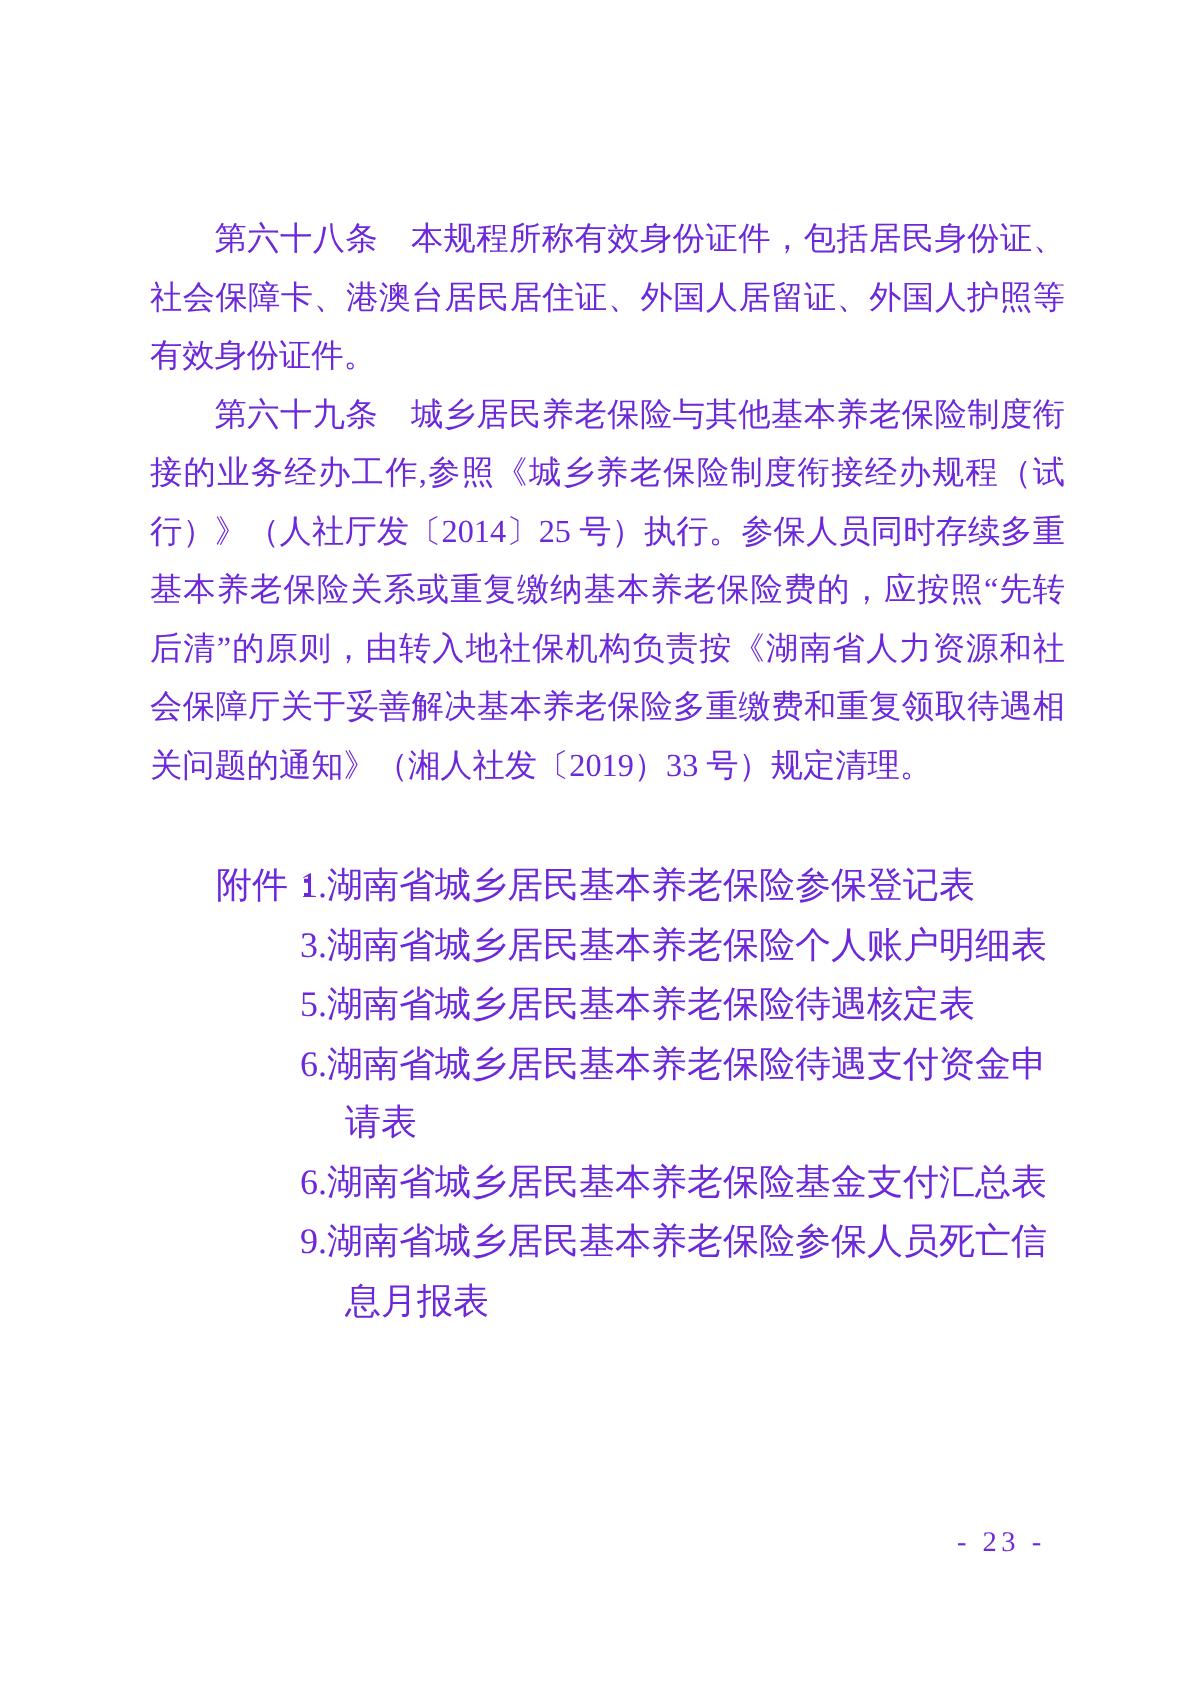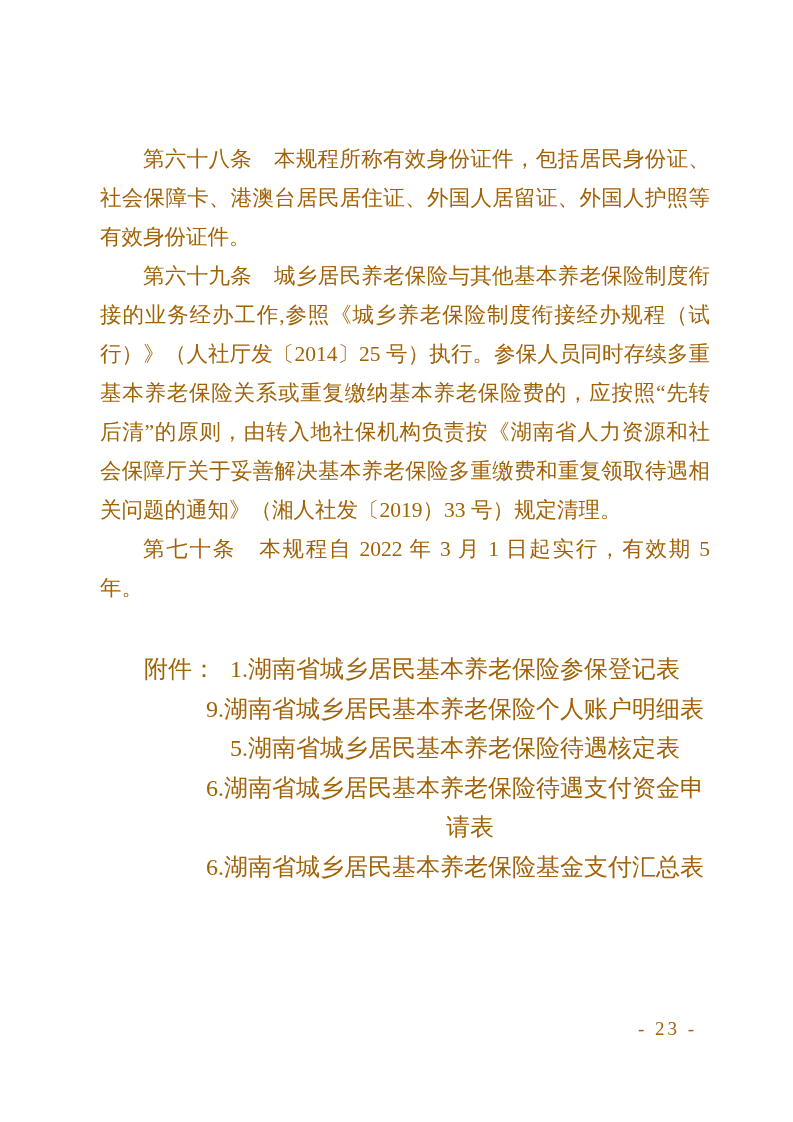--- a/index.html
+++ b/index.html
@@ -5,21 +5,21 @@
   html, body {
     margin: 0;
     padding: 0;
     background: #ffffff;
   }
   .page {
     position: relative;
     width: 793px;
     height: 1122px;
     background: #ffffff;
-    color: #a16207;
+    color: #6d28d9;
     font-family: "Liberation Serif", "DejaVu Serif", serif;
     box-sizing: border-box;
     padding: 140px 83px 0 100px;
     overflow: hidden;
   }
   .body-text {
     width: 610px;
   }
   .para {
     margin: 0;
@@ -40,48 +40,48 @@
     flex: none;
     width: 56px;
     white-space: nowrap;
   }
   .attachments-list {
     width: 512px;
   }
   .attachment-item {
     padding-left: 30px;
     text-indent: -30px;
-    text-align: center;
+    text-align: left;
   }
   .page-number {
     position: absolute;
     top: 1018px;
     left: 638px;
     font-size: 19px;
     letter-spacing: 3px;
     white-space: nowrap;
   }
 </style>
 </head>
 <body>
 
 <div class="page">
 
   <div class="body-text">
     <p class="para">第六十八条　本规程所称有效身份证件，包括居民身份证、社会保障卡、港澳台居民居住证、外国人居留证、外国人护照等有效身份证件。</p>
     <p class="para">第六十九条　城乡居民养老保险与其他基本养老保险制度衔接的业务经办工作,参照《城乡养老保险制度衔接经办规程（试行）》（人社厅发〔2014〕25 号）执行。参保人员同时存续多重基本养老保险关系或重复缴纳基本养老保险费的，应按照“先转后清”的原则，由转入地社保机构负责按《湖南省人力资源和社会保障厅关于妥善解决基本养老保险多重缴费和重复领取待遇相关问题的通知》（湘人社发〔2019）33 号）规定清理。</p>
-    <p class="para">第七十条　本规程自 2022 年 3 月 1 日起实行，有效期 5 年。</p>
   </div>
 
   <div class="attachments">
     <div class="attachments-label">附件：</div>
     <div class="attachments-list">
       <div class="attachment-item">1.湖南省城乡居民基本养老保险参保登记表</div>
-      <div class="attachment-item">9.湖南省城乡居民基本养老保险个人账户明细表</div>
+      <div class="attachment-item">3.湖南省城乡居民基本养老保险个人账户明细表</div>
       <div class="attachment-item">5.湖南省城乡居民基本养老保险待遇核定表</div>
       <div class="attachment-item">6.湖南省城乡居民基本养老保险待遇支付资金申请表</div>
       <div class="attachment-item">6.湖南省城乡居民基本养老保险基金支付汇总表</div>
+      <div class="attachment-item">9.湖南省城乡居民基本养老保险参保人员死亡信息月报表</div>
     </div>
   </div>
 
   <div class="page-number">- 23 -</div>
 
 </div>
 
 </body></html>

